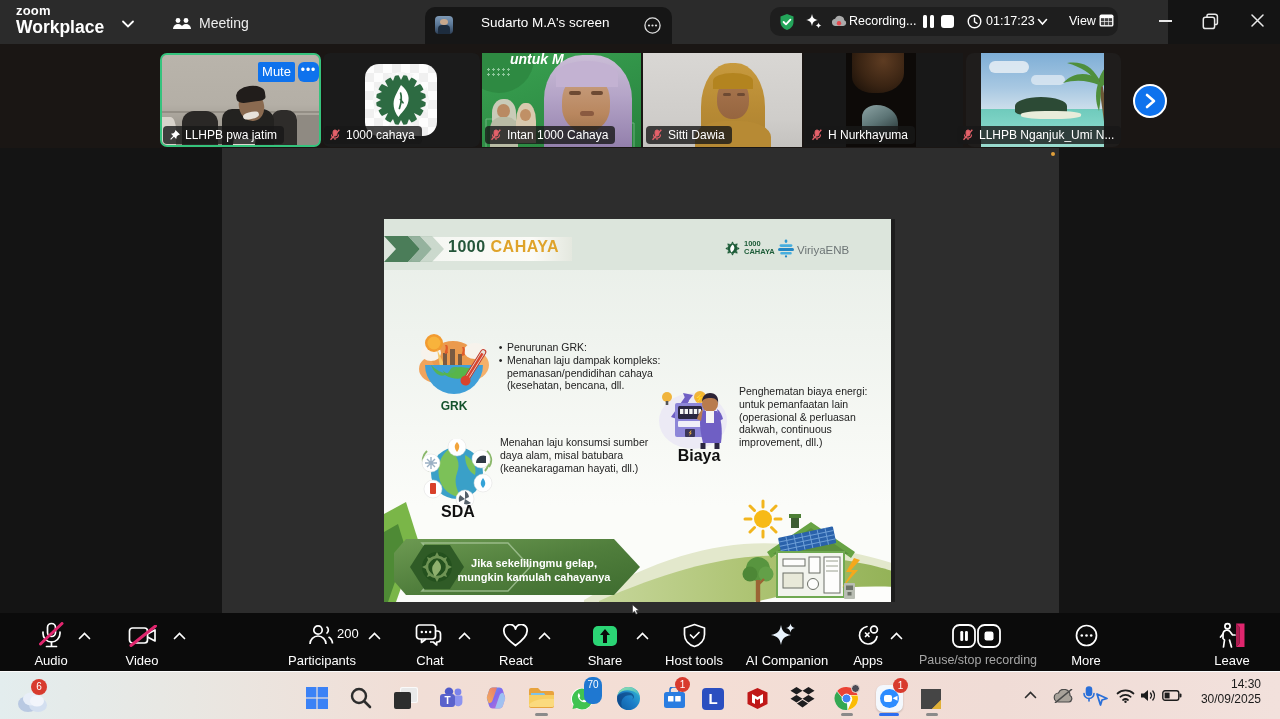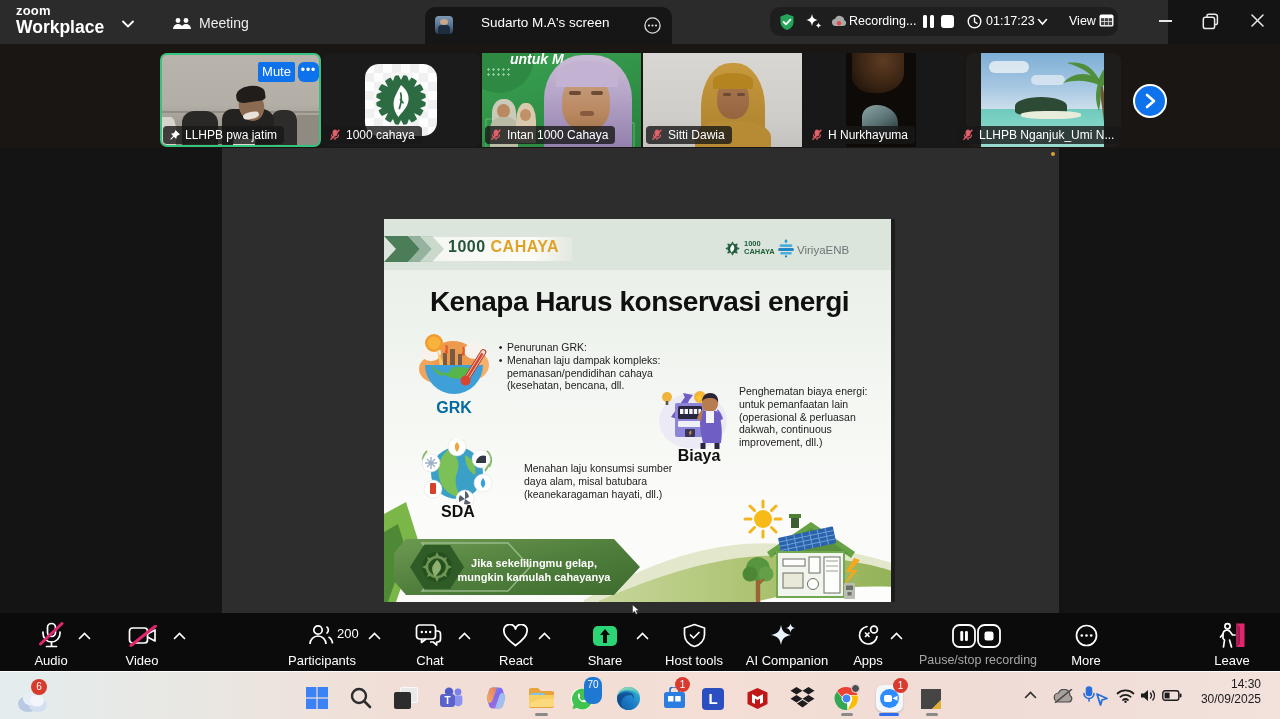--- a/index.html
+++ b/index.html
@@ -303,21 +303,20 @@
       <g fill="#2e9ad2">
         <rect x="6.7" y="0.5" width="2.6" height="3.4" rx="1.3"></rect>
         <path d="M3 5.2 h10 a1.4 1.4 0 0 1 0 2.8 h-10 a1.4 1.4 0 0 1 0 -2.8 Z" fill="#47aede"></path>
         <path d="M1.5 9 h13 a1.5 1.5 0 0 1 0 3 h-13 a1.5 1.5 0 0 1 0 -3 Z" fill="#2387c4"></path>
         <path d="M3.5 13 h9 a1.3 1.3 0 0 1 0 2.6 h-9 a1.3 1.3 0 0 1 0 -2.6 Z" fill="#47aede"></path>
         <rect x="6.9" y="16.2" width="2.2" height="2.4" rx="1.1" fill="#2387c4"></rect>
       </g>
     </svg>
     <div class="abs" style="left:413px;top:25px;font-size:11.5px;color:#6d7576;">ViriyaENB</div>
 
-    <div class="abs" style="left:0;top:67px;width:511px;text-align:center;font-size:28px;font-weight:bold;color:#101010;letter-spacing:-0.5px;">Kenapa Harus konservasi energi</div>
 
     <svg class="abs" style="left:33px;top:112px;" width="74" height="72" viewBox="0 0 74 72">
       <ellipse cx="20" cy="38" rx="18" ry="14" fill="#f2a45c"></ellipse>
       <ellipse cx="52" cy="34" rx="20" ry="16" fill="#f5b06a"></ellipse>
       <ellipse cx="36" cy="26" rx="22" ry="16" fill="#eb9a4e"></ellipse>
       <ellipse cx="14" cy="22" rx="10" ry="8" fill="#f7f3ec"></ellipse>
       <ellipse cx="58" cy="20" rx="11" ry="8" fill="#f7f3ec"></ellipse>
       <circle cx="17" cy="12" r="9" fill="#f29b30"></circle>
       <circle cx="17" cy="12" r="6.5" fill="#f8b33c"></circle>
       <path d="M20 18 L30 40 L24 42 Z" fill="#f6c96a"></path>
@@ -332,21 +331,21 @@
         </g>
       <path d="M8 34 a29 29 0 0 0 58 0 Z" fill="#3f9fd8"></path>
       <path d="M14 34 c4 10 10 12 14 10 c6 -3 4 -8 10 -8 c6 0 8 4 14 2 a29 29 0 0 1 -38 -4 Z" fill="#58b54a" opacity="0.9"></path>
       <path d="M24 36 c2 6 8 8 12 6 c4 -2 2 -6 8 -6 c4 0 8 2 10 0 l-4 10 a25 25 0 0 1 -22 -2 Z" fill="#58b54a"></path>
       <g transform="rotate(32 57 36)">
         <rect x="54.5" y="16" width="5" height="36" rx="2.5" fill="#e8e2da" stroke="#c0392b" stroke-width="1"></rect>
         <rect x="55.7" y="20" width="2.6" height="30" fill="#d9442e"></rect>
         <circle cx="57" cy="52" r="5" fill="#d9442e"></circle>
       </g>
     </svg>
-    <div class="abs" style="left:38px;top:180px;width:64px;text-align:center;font-size:16px;font-weight:bold;color:#0369a1;">GRK</div>
+    <div class="abs" style="left:38px;top:180px;width:64px;text-align:center;font-size:12px;font-weight:bold;color:#14532d;">GRK</div>
     <div class="abs" style="left:110px;top:122px;width:172px;font-size:10.5px;line-height:12.8px;color:#222;">
       <div style="display:flex;">
           <span style="width:13px;flex-shrink:0;text-align:center;">•</span>
           <span>Penurunan GRK:</span>
         </div>
       <div style="display:flex;">
           <span style="width:13px;flex-shrink:0;text-align:center;">•</span>
           <span>Menahan laju dampak kompleks: pemanasan/pendidihan cahaya (kesehatan, bencana, dll.</span>
         </div>
     </div>
@@ -405,21 +404,21 @@
           </g>
         <circle cx="12" cy="50" r="9" fill="#fff" stroke="#dcdcdc" stroke-width="0.5"></circle>
           <rect x="9" y="44" width="6" height="11" rx="1" fill="#d8402a"></rect>
         <circle cx="10" cy="24" r="9" fill="#fff" stroke="#dcdcdc" stroke-width="0.5"></circle>
           <g stroke="#9ab0c4" stroke-width="1.4">
             <path d="M10 18 V30 M4 24 H16 M6 20 L14 28 M14 20 L6 28"></path>
           </g>
       </g>
     </svg>
     <div class="abs" style="left:42px;top:284px;width:64px;text-align:center;font-size:16px;font-weight:bold;color:#101010;">SDA</div>
-    <div class="abs" style="left:116px;top:243px;width:155px;font-size:10.5px;line-height:12.8px;color:#222;margin-left:24px;">Menahan laju konsumsi sumber daya alam, misal batubara (keanekaragaman hayati, dll.)</div>
+    <div class="abs" style="left:116px;top:217px;width:155px;font-size:10.5px;line-height:12.8px;color:#222;">Menahan laju konsumsi sumber daya alam, misal batubara (keanekaragaman hayati, dll.)</div>
 
     <svg class="abs" style="left:0;top:281px;" width="511" height="102" viewBox="0 0 511 102">
       <defs>
           <linearGradient id="wgr" x1="0" y1="0" x2="1" y2="0">
             <stop offset="0" stop-color="#c6d69a"></stop>
             <stop offset="0.5" stop-color="#aec474"></stop>
             <stop offset="1" stop-color="#93b257"></stop>
           </linearGradient>
         </defs>
       <path d="M200 100 C280 54 340 40 400 44 C450 47 487 56 511 64 V102 H200 Z" fill="#e3e8cc"></path>

